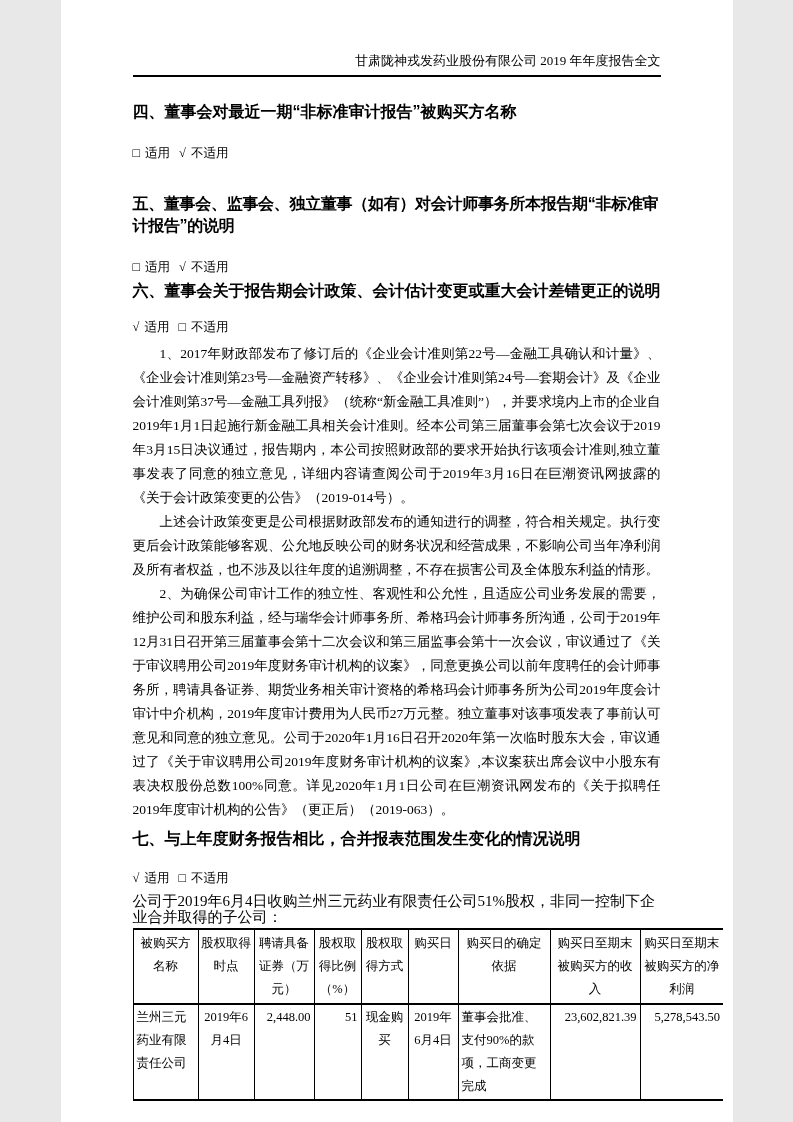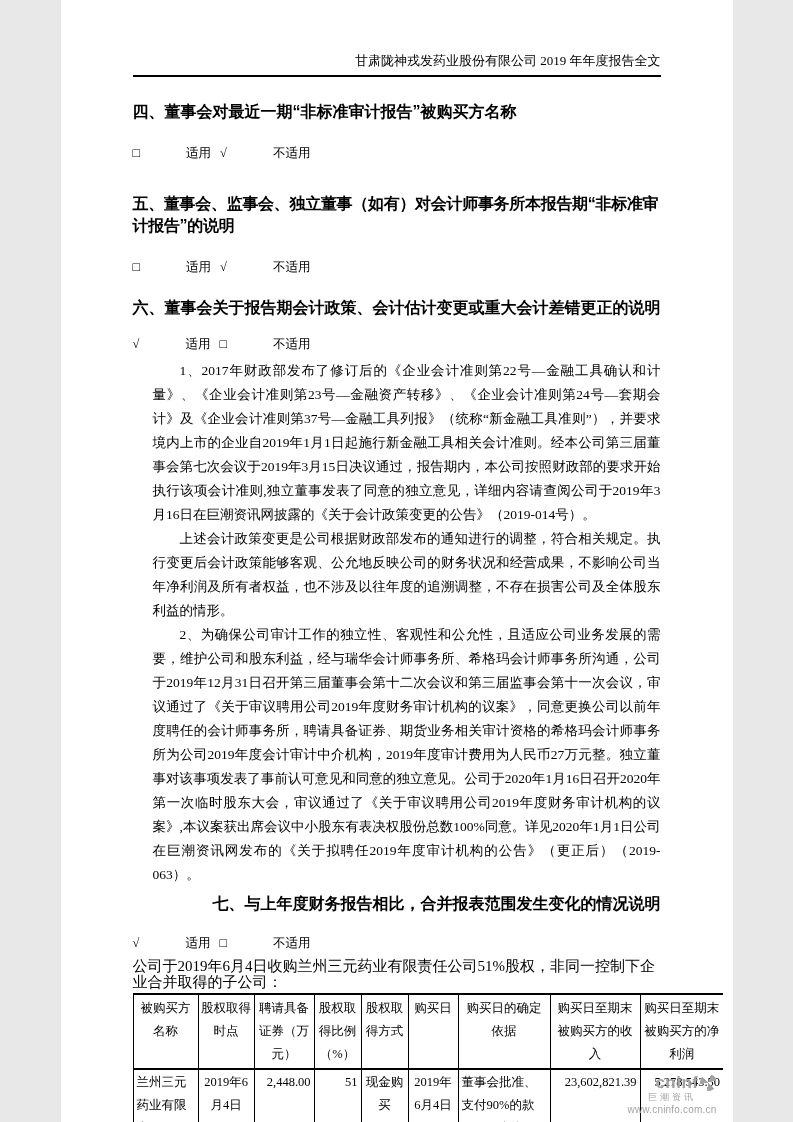--- a/index.html
+++ b/index.html
@@ -14,29 +14,29 @@
     border-bottom:2px solid #000;
     text-align:right; font-size:13px; line-height:16px;
   }
   .content { margin:0 72px; }
   h2.sec {
     font-family:"Liberation Sans","DejaVu Sans",sans-serif;
     font-size:16px; font-weight:bold;
     margin:24px 0 0 0; line-height:22px;
   }
   h2.sec5 { margin-top:31px; letter-spacing:-0.3px; }
-  h2.sec6 { margin-top:21px; }
-  h2.sec7 { margin-top:6px;text-align:right; }
+  h2.sec6 { margin-top:4px; }
+  h2.sec7 { margin-top:6px; }
   h2.sec8 { margin-top:30px; }
   .applicability { margin:22px 0 0 0; font-size:12.5px; line-height:17px; }
   .applicability .mark { display:inline-block; margin-right:5px; }
-  .applicability .lbl { display:inline-block; margin-right:9px;margin-left:41px; }
+  .applicability .lbl { display:inline-block; margin-right:9px; }
   .app6 { margin-top:17px; }
   .app7 { margin-top:20px; }
-  .paras { margin-top:6px;margin-left:20px; }
+  .paras { margin-top:6px; }
   p.body {
     margin:0; text-indent:2em; font-size:13.5px; line-height:24px;
     text-align:justify;
   }
   .intro { margin:6px 0 0 0; font-size:15px; line-height:16px; }
   table.acq {
     border-collapse:collapse; table-layout:fixed; width:590px;
     margin-top:3px;
     border-top:2px solid #000; border-bottom:2px solid #000;
   }
@@ -150,22 +150,14 @@
     </tbody>
       </table>
 
     <h2 class="sec sec8">八、聘任、关于会计政策变更的公告</h2>
     <div class="firm-label">现聘任的会计事务所</div>
 
   </div>
 
   <div class="page-number">47</div>
 
-  <div class="cninfo-logo">
-    <div class="logo-row">
-      <span>cninf</span>
-      <span class="swirl-icon"></span>
-    </div>
-    <div class="logo-cn">巨潮资讯</div>
-    <div class="logo-url">www.cninfo.com.cn</div>
-  </div>
 
 </div>
 
 </body></html>

